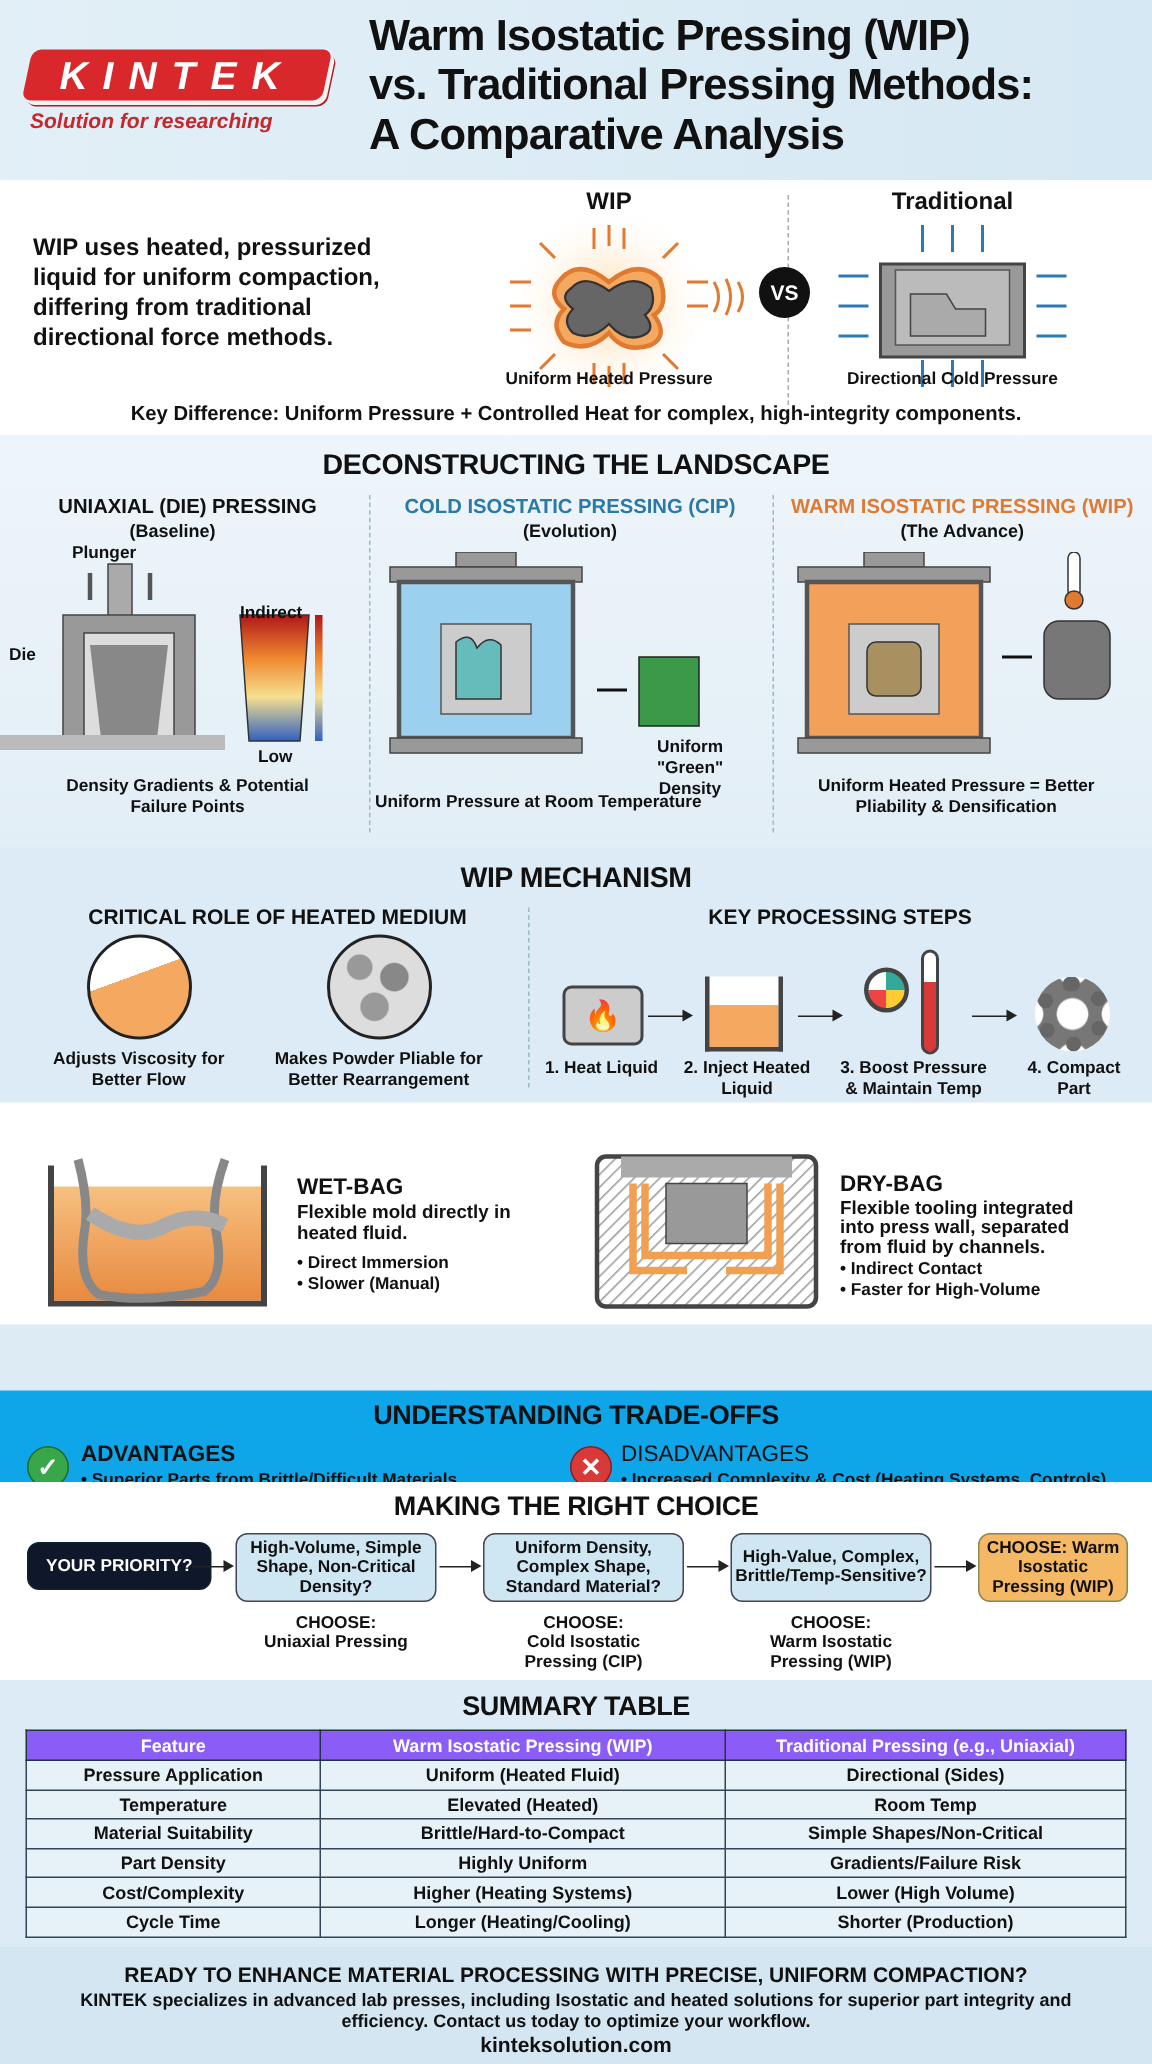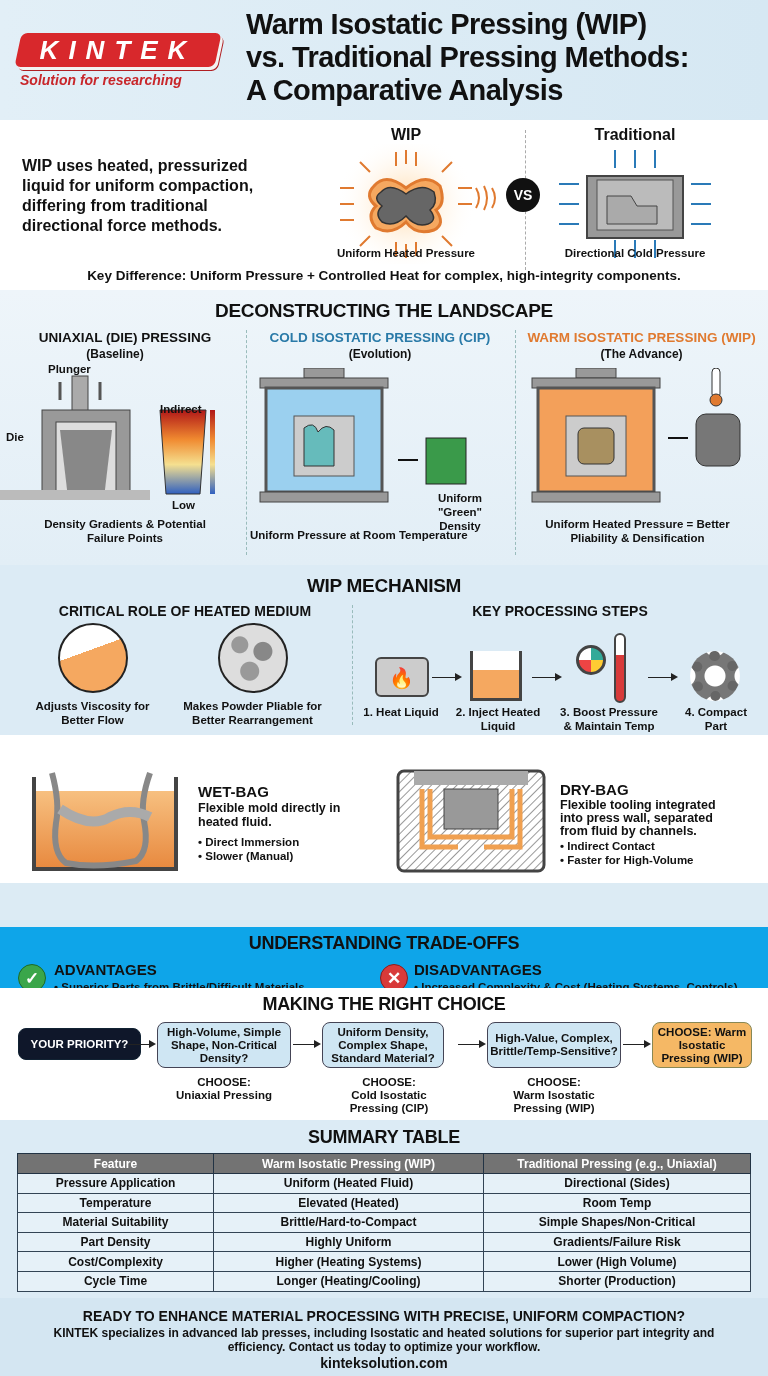--- a/index.html
+++ b/index.html
@@ -40,21 +40,21 @@
 
 #choice{top:988px;height:132px;background:#fff}
 .flowbox{position:absolute;top:34px;height:46px;border:1.5px solid #445;border-radius:8px;background:#cfe6f3;font-size:11.5px;font-weight:bold;text-align:center;line-height:13px;display:flex;align-items:center;justify-content:center}
 .arrow{position:absolute;top:56px;height:0;border-top:1.5px solid #222}
 .arrow:after{content:"";position:absolute;right:-2px;top:-5px;border-left:7px solid #222;border-top:4px solid transparent;border-bottom:4px solid transparent}
 .choose{position:absolute;top:88px;font-size:11.5px;font-weight:bold;text-align:center;line-height:13px}
 
 
 #summary{top:1120px;height:178px;background:#dcebf5}
 table{position:absolute;left:17px;top:33px;width:734px;border-collapse:collapse;font-size:12px;font-weight:bold;text-align:center}
-th{background:#737373;color:#fff;height:20px;border:1px solid #234;font-weight:bold}
+th{background:#8b5cf6;color:#fff;height:20px;border:1px solid #234;font-weight:bold}
 td{height:19.6px;border:1px solid #345;background:#e6f1f8}
 
 #cta{top:1298px;height:78px;background:#d4e6f2}
 .cta-h{position:absolute;top:10px;width:768px;text-align:center;font-size:14px;font-weight:bold}
 .cta-p{position:absolute;top:28px;left:40px;width:688px;text-align:center;font-size:12px;font-weight:bold;line-height:14px}
 .cta-url{position:absolute;top:57px;width:768px;text-align:center;font-size:14px;font-weight:bold}
 </style>
 </head>
 <body>
 
@@ -230,32 +230,32 @@
 </section>
 
 <section class="sec" id="tradeoffs">
   <div class="h2" style="position:absolute;top:6px;width:768px;font-size:18px">UNDERSTANDING TRADE-OFFS</div>
   <div style="position:absolute;left:18px;top:37px;width:28px;height:28px;border-radius:50%;background:#3aa64a;border:1.5px solid #1c6a28;color:#fff;text-align:center;line-height:28px;font-weight:bold;font-size:17px">✓</div>
   <div style="position:absolute;left:54px;top:34px;font-size:15px;font-weight:bold">ADVANTAGES</div>
   <div style="position:absolute;left:54px;top:53px" class="sm">• Superior Parts from Brittle/Difficult Materials</div>
   <div style="position:absolute;left:54px;top:68px" class="sm">• Higher Green Density</div>
   <div style="position:absolute;left:54px;top:83px" class="sm">• Prevents Cracking</div>
   <div style="position:absolute;left:380px;top:37px;width:28px;height:28px;border-radius:50%;background:#d83a3a;border:1.5px solid #8a1c1c;color:#fff;text-align:center;line-height:28px;font-weight:bold;font-size:17px">✕</div>
-  <div style="position:absolute;left:414px;top:34px;font-size:15px;font-weight:bold">DISADVANTAGES</div>
+  <div style="position:absolute;left:414px;top:34px;font-size:15px;font-weight:normal">DISADVANTAGES</div>
   <div style="position:absolute;left:414px;top:53px" class="sm">• Increased Complexity &amp; Cost (Heating Systems, Controls)</div>
   <div style="position:absolute;left:414px;top:68px" class="sm">• Longer Cycle Times (Heating/Cooling)</div>
 </section>
 
 <section class="sec" id="choice">
   <div class="h2" style="position:absolute;top:6px;width:768px;font-size:18px">MAKING THE RIGHT CHOICE</div>
   <div class="flowbox" style="left:18px;top:40px;width:123px;height:32px;background:#0f172a;color:#fff;border-color:#123">YOUR PRIORITY?</div>
   <div class="arrow" style="left:128px;width:26px"></div>
   <div class="flowbox" style="left:157px;width:134px">High-Volume, Simple Shape, Non-Critical Density?</div>
   <div class="arrow" style="left:293px;width:26px"></div>
-  <div class="flowbox" style="left:322px;width:122px">Uniform Density, Complex Shape, Standard Material?</div>
+  <div class="flowbox" style="left:322px;width:134px">Uniform Density, Complex Shape, Standard Material?</div>
   <div class="arrow" style="left:458px;width:26px"></div>
   <div class="flowbox" style="left:487px;width:134px">High-Value, Complex, Brittle/Temp-Sensitive?</div>
   <div class="arrow" style="left:623px;width:26px"></div>
   <div class="flowbox" style="left:652px;width:100px;background:#f5b865;border-color:#885">CHOOSE: Warm Isostatic Pressing (WIP)</div>
   <div class="choose" style="left:157px;width:134px">
       <div>CHOOSE:</div>
       <div>Uniaxial Pressing</div>
     </div>
   <div class="choose" style="left:322px;width:134px">
       <div>CHOOSE:</div>

